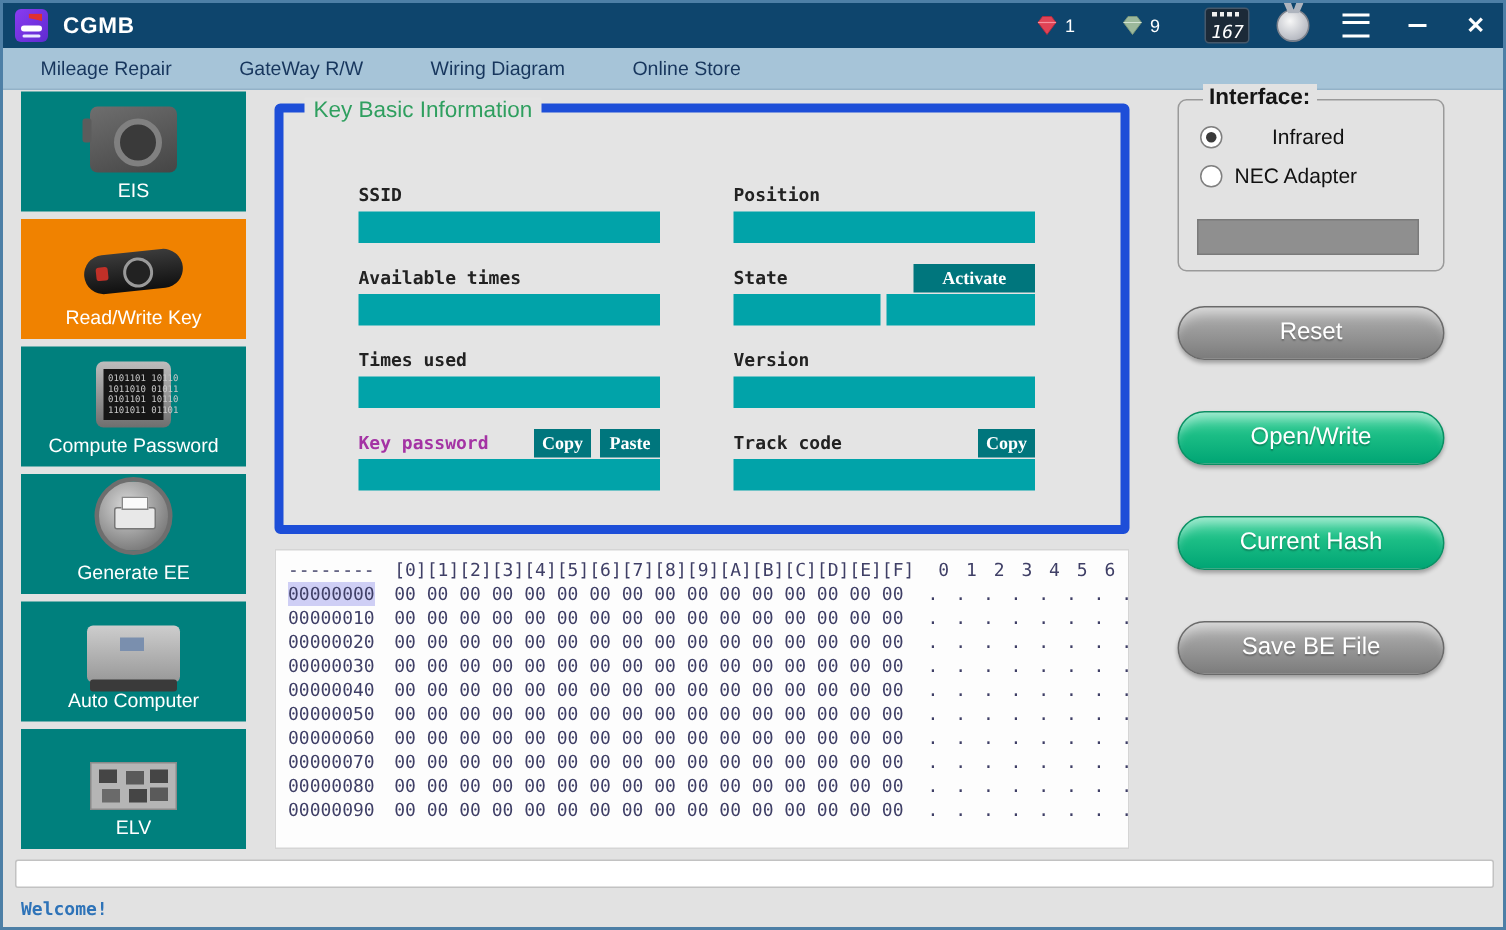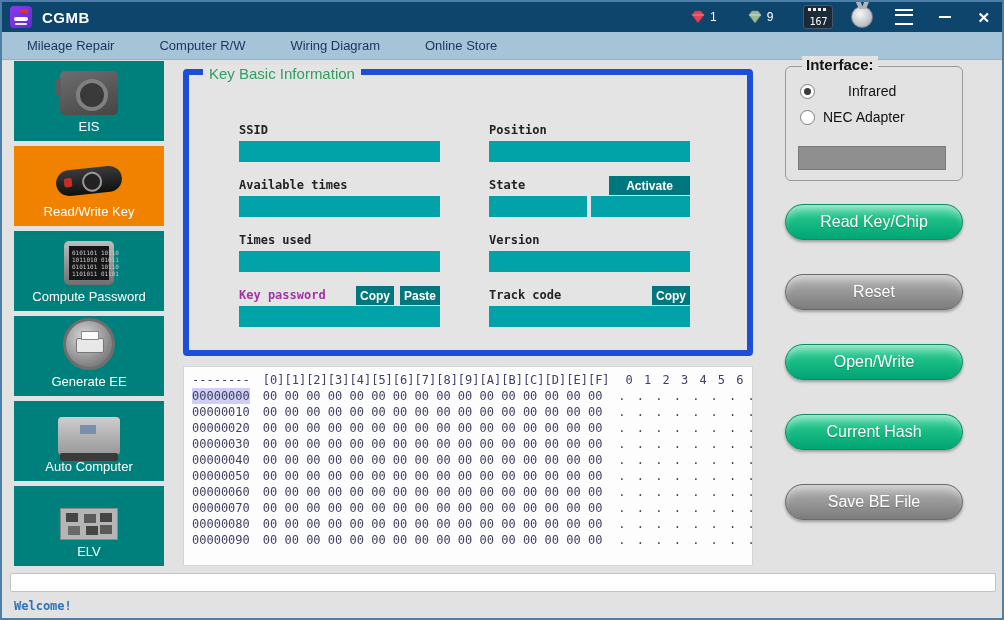--- a/index.html
+++ b/index.html
@@ -9,21 +9,21 @@
   .titlebar{position:relative;height:30px;background:#0e456d;display:flex;align-items:center;}
   .app-icon{width:22px;height:22px;margin:0 10px 0 8px;border-radius:4px;background:linear-gradient(135deg,#8a3bf0,#5f2bd0);position:relative;flex:0 0 auto;}
   .app-icon::before{content:"";position:absolute;left:4px;top:11px;width:14px;height:4px;background:#fff;border-radius:2px;box-shadow:0 5px 0 -1px #e8e8ff;}
   .app-icon::after{content:"";position:absolute;left:9px;top:3px;width:9px;height:5px;background:#e03030;clip-path:polygon(0 0,100% 0,100% 100%,0 60%);}
   .win-title{color:#fff;font-size:15px;font-weight:bold;letter-spacing:.5px;}
   .tb-right{margin-left:auto;display:flex;align-items:center;height:100%;}
   .gem-badge{display:flex;align-items:center;gap:4px;color:#fff;font-size:12px;margin-right:30px;}
   .gem{width:16px;height:14px;display:block;}
   .counter-tile{width:28px;height:22px;background:#1c2a38;border:1px solid #46586a;border-radius:3px;margin-right:18px;position:relative;display:flex;align-items:flex-end;justify-content:center;}
   .counter-dots{position:absolute;top:2px;left:4px;width:20px;height:3px;background:repeating-linear-gradient(90deg,#f0f0f0 0 3px,transparent 3px 5px);}
-  .counter-value{color:#fff;font-size:10px;line-height:13px;font-family:"DejaVu Sans Mono",monospace;}
+  .counter-value{color:#fff;font-size:12px;line-height:13px;font-family:"DejaVu Sans Mono",monospace;font-style:italic;}
   .medal{width:20px;height:20px;border-radius:50%;background:radial-gradient(circle at 40% 35%,#f7f7f7,#b9bcc4 70%,#8d929c);border:1px solid #7d828c;position:relative;margin-right:22px;}
   .medal::before{content:"";position:absolute;top:-6px;left:3px;width:14px;height:8px;background:#aeb4be;clip-path:polygon(0 0,35% 0,50% 70%,65% 0,100% 0,75% 100%,25% 100%);}
   .ham-btn{width:18px;height:12px;border-top:2px solid #fff;border-bottom:2px solid #fff;position:relative;margin-right:26px;cursor:pointer;}
   .ham-btn::before{content:"";position:absolute;top:3px;left:0;width:18px;height:2px;background:#fff;}
   .min-btn{width:12px;height:2px;background:#fff;margin-right:26px;cursor:pointer;}
   .close-btn{color:#fff;font-size:15px;line-height:15px;margin-right:12px;cursor:pointer;font-weight:bold;}
 
   
   .menubar{height:27px;background:#a6c4d8;display:flex;align-items:center;padding-left:25px;gap:45px;border-bottom:1px solid #93b2c8;}
   .menu-item{font-size:13px;color:#17365d;cursor:pointer;}
@@ -54,21 +54,21 @@
   .icon-ecu::after{content:"";position:absolute;left:2px;bottom:-6px;width:58px;height:8px;background:#3a3a3a;border-radius:2px;}
   .icon-elv{width:56px;height:30px;background:#b5b5b5;border:1px solid #8a8a8a;}
   .icon-elv::before{content:"";position:absolute;left:5px;top:4px;width:12px;height:9px;background:#454545;box-shadow:18px 1px 0 #5a5a5a,34px 0 0 #454545,2px 13px 0 #6a6a6a,20px 13px 0 #454545,34px 12px 0 #5a5a5a;}
 
   
   .key-panel{position:absolute;left:181px;top:9px;width:570px;height:287px;box-sizing:border-box;border:6px solid #1d4ed8;border-radius:4px;background:#e4e4e4;}
   .panel-legend{position:absolute;top:-10px;left:14px;background:#e4e4e4;padding:0 6px;font-size:15px;color:var(--title-green);}
   .mono-label{position:absolute;font-family:"DejaVu Sans Mono",monospace;font-size:12px;font-weight:bold;color:#222;}
   .mono-label.purple{color:var(--label-purple);}
   .t-field{position:absolute;height:21px;background:var(--field-teal);}
-  .t-btn{position:absolute;height:19px;background:var(--button-teal-dark);color:#fff;font-family:Liberation Sans, sans-serif;font-size:12px;font-weight:bold;border:none;display:flex;align-items:center;justify-content:center;cursor:pointer;padding:0;}
+  .t-btn{position:absolute;height:19px;background:var(--button-teal-dark);color:#fff;font-family:Liberation Serif, serif;font-size:12px;font-weight:bold;border:none;display:flex;align-items:center;justify-content:center;cursor:pointer;padding:0;}
 
   
   .hex{position:absolute;left:181px;top:306px;width:570px;height:200px;box-sizing:border-box;background:#fdfdfd;border:1px solid #d5d5d5;padding:5px 0 0 8px;overflow:hidden;}
   .hex-line{font-family:"DejaVu Sans Mono",monospace;font-size:12px;line-height:16px;color:var(--hex-text);white-space:pre;}
   .hex-line .addr{display:inline-block;}
   .hex-line .addr.hl{background:var(--hex-highlight);}
   .hex-line .bytes{margin-left:13px;}
   .hex-line .ascii{margin-left:16px;letter-spacing:2px;}
 
   
@@ -121,21 +121,21 @@
       <span class="ham-btn"></span>
       <span class="min-btn"></span>
       <span class="close-btn">✕</span>
     </div>
   </div>
 
   <div class="menubar">
 
       <span class="menu-item">Mileage Repair</span>
 
-      <span class="menu-item">Computer R/W</span>
+      <span class="menu-item">GateWay R/W</span>
 
       <span class="menu-item">Wiring Diagram</span>
 
       <span class="menu-item">Online Store</span>
     </div>
 
   <div class="content">
 
     <div class="sidebar">
 
@@ -237,21 +237,20 @@
       </div>
       <div class="radio-row">
         <span class="radio-dot"></span>
         <span class="radio-label">NEC Adapter</span>
       </div>
       <div class="iface-bar"></div>
     </div>
 
     <div class="actions">
 
-        <button class="action-btn green">Read Key/Chip</button>
 
         <button class="action-btn gray">Reset</button>
 
         <button class="action-btn green">Open/Write</button>
 
         <button class="action-btn green">Current Hash</button>
 
         <button class="action-btn gray">Save BE File</button>
       </div>
 

